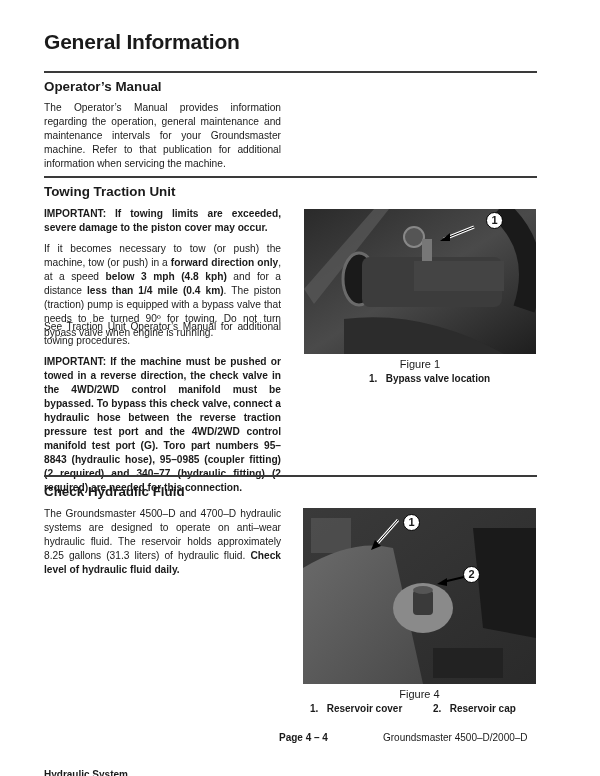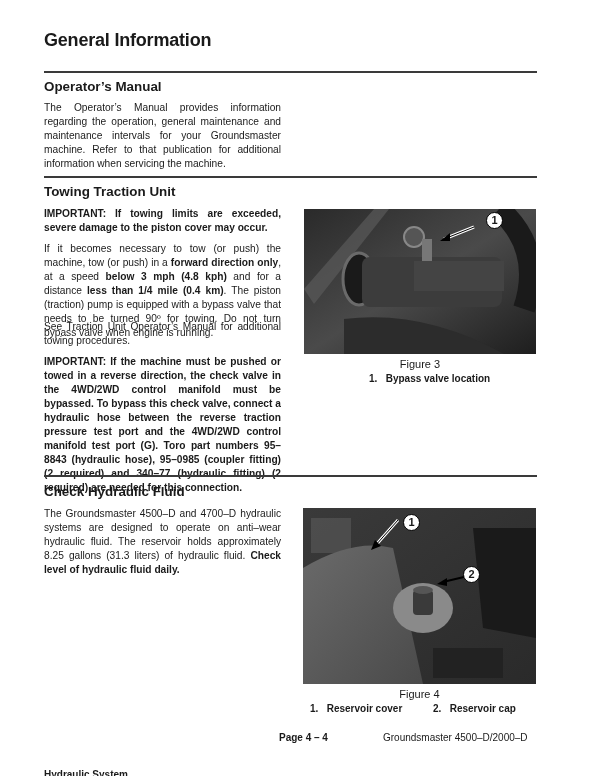--- a/index.html
+++ b/index.html
@@ -1,19 +1,19 @@
 <!DOCTYPE html>
 <html><head>
 <meta charset="utf-8">
 <style>
   html, body { margin: 0; padding: 0; background: #ffffff; }
   body { width: 600px; height: 776px; position: relative; overflow: hidden;
          font-family: "Liberation Sans", sans-serif; color: #1a1a1a; }
   .abs { position: absolute; }
-  .page-title { left: 44px; top: 30px; font-size: 18px; font-weight: bold; letter-spacing: -0.2px; }
+  .page-title { left: 44px; top: 30px; font-size: 21px; font-weight: bold; letter-spacing: -0.2px; }
   .rule { height: 2px; background: #3a3a3a; left: 44px; width: 493px; }
   .section-title { left: 44px; font-size: 13.4px; font-weight: bold; }
   .para { left: 44px; width: 237px; font-size: 10.2px; line-height: 14px; text-align: justify; }
   .para b { font-weight: bold; }
   .para.bold { font-weight: bold; }
   .figure { background: #333; overflow: hidden; }
   .fig-caption { font-size: 11px; text-align: center; }
   .fig-legend { font-size: 10px; font-weight: bold; }
   .callout { width: 15px; height: 15px; border-radius: 50%; background: #fff; border: 1.5px solid #000;
              font-size: 11px; font-weight: bold; text-align: center; line-height: 15px; }
@@ -52,21 +52,21 @@
     <circle cx="110" cy="28" r="10" fill="#555" stroke="#888" stroke-width="2"></circle>
     <rect x="118" y="30" width="10" height="22" fill="#777"></rect>
     <path d="M195 0 Q240 40 220 100" stroke="#1a1a1a" stroke-width="22" fill="none"></path>
     <path d="M40 110 Q120 100 200 145 L40 145 Z" fill="#2c2c2c"></path>
     <line x1="170" y1="18" x2="140" y2="30" stroke="#fff" stroke-width="3"></line>
     <line x1="170" y1="18" x2="140" y2="30" stroke="#000" stroke-width="1"></line>
     <polygon points="136,32 146,24 146,32" fill="#000"></polygon>
   </svg>
 </div>
 <div class="abs callout" style="left:486px; top:212px;">1</div>
-<div class="abs fig-caption" style="left:304px; top:358px; width:232px;">Figure 3</div>
+<div class="abs fig-caption" style="left:304px; top:358px; width:232px;">Figure 1</div>
 <div class="abs fig-legend" style="left:369px; top:373px;"><span>1.</span>&nbsp;&nbsp;&nbsp;<span>Bypass valve location</span></div>
 
 <div class="abs rule" style="top:475px"></div>
 <div class="abs section-title" style="top:484px">Check Hydraulic Fluid</div>
 <div class="abs para" style="top:507px"><span>The Groundsmaster 4500–D and 4700–D hydraulic systems are designed to operate on anti–wear hydraulic fluid. The reservoir holds approximately 8.25 gallons (31.3 liters) of hydraulic fluid. </span><b>Check level of hydraulic fluid daily.</b></div>
 
 <div class="abs figure" style="left:303px; top:508px; width:233px; height:176px;">
   <svg width="233" height="176" viewBox="0 0 233 176">
     <defs>
       <linearGradient id="g2" x1="0" y1="0" x2="1" y2="1">

